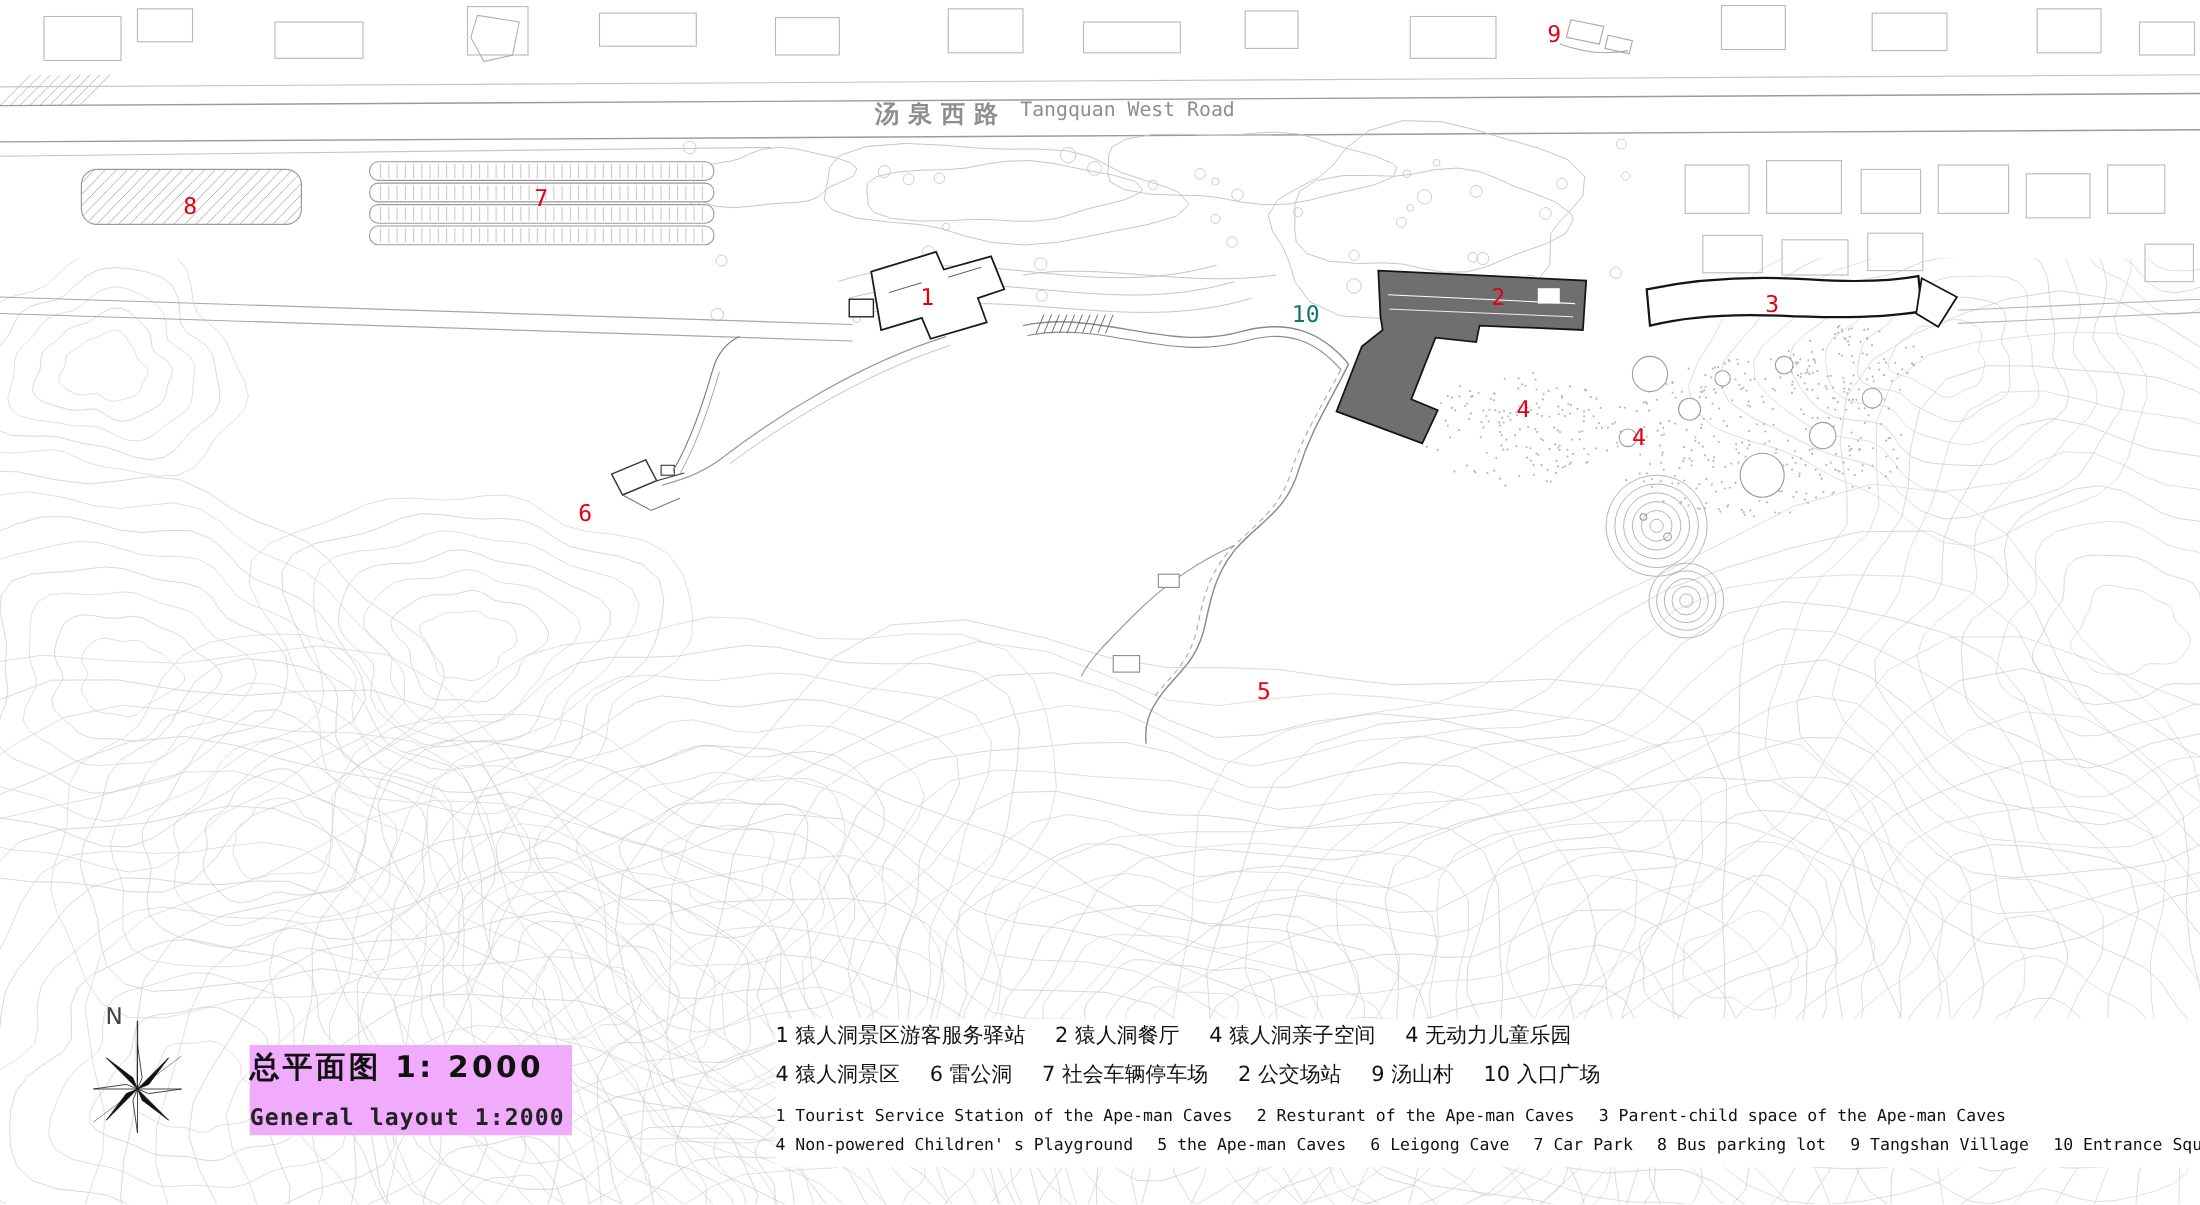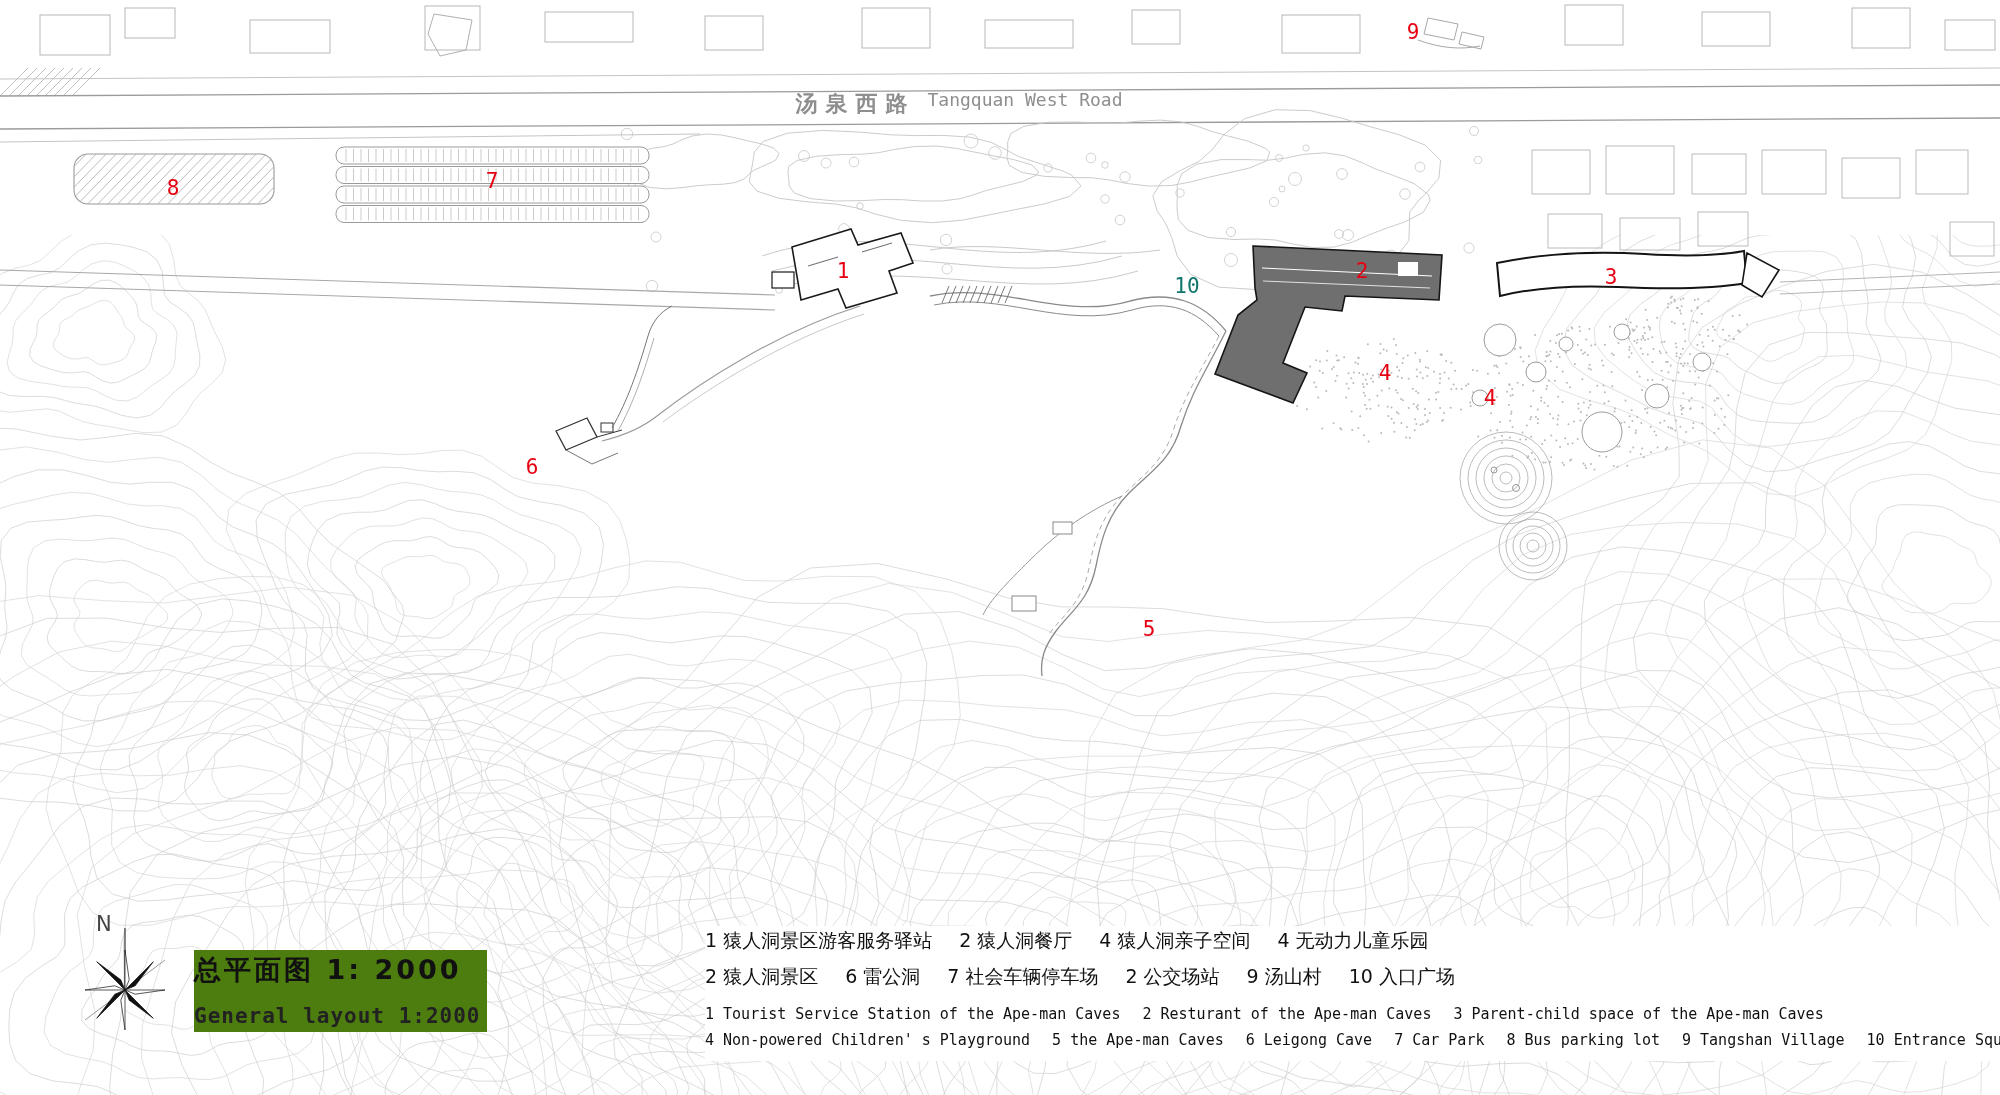--- a/index.html
+++ b/index.html
@@ -8,21 +8,21 @@
   #plan{position:relative;width:2000px;height:1095px;background:#fff}
   #drawing{position:absolute;left:0;top:0}
   .marker{position:absolute;transform:translate(-50%,-50%);
     font-family:"DejaVu Sans Mono",monospace;font-size:21px;line-height:1;
     color:#e60012;z-index:5;white-space:nowrap}
   .road-label{position:absolute;left:959px;top:104px;transform:translate(-50%,-50%);
     display:flex;gap:12px;align-items:flex-start;color:#8e8e8e;white-space:nowrap;z-index:4}
   .road-label .cn{font-size:22px;font-weight:bold;letter-spacing:8px}
   .road-label .en{font-size:18px;font-family:"DejaVu Sans Mono",monospace}
   .north-label{position:absolute;left:96px;top:912px;font-size:21px;color:#444;z-index:4}
-  .titleblock{position:absolute;left:194px;top:950px;z-index:4;background:#4d7c0f;padding:2px 6px 4px 0}
+  .titleblock{position:absolute;left:227px;top:950px;z-index:4;background:#f0abfc;padding:2px 6px 4px 0}
   .title-cn{font-size:27px;font-weight:bold;letter-spacing:3px;color:#111}
   .title-en{font-size:21px;font-weight:bold;letter-spacing:1px;color:#222;margin-top:16px;
     font-family:"DejaVu Sans Mono",monospace}
   .legend{position:absolute;left:705px;top:926px;z-index:4;background:#fff;padding:2px 10px 4px 0}
   .legend-line{white-space:nowrap;color:#111}
   .legend-line.cn{font-size:19px;margin-bottom:10px}
   .legend-line.en{font-size:15px;font-family:"DejaVu Sans Mono",monospace;margin-bottom:8px}
   .legend-line.en.first{margin-top:15px}
   .legend-item{margin-right:27px}
   .legend-line.en .legend-item{margin-right:22px}
@@ -1170,18 +1170,18 @@
 
   <div class="north-label">N</div>
 
   <div class="titleblock">
     <div class="title-cn">总平面图 1: 2000</div>
     <div class="title-en">General layout 1:2000</div>
   </div>
 
   <div class="legend">
     <div class="legend-line cn"><span class="legend-item">1 猿人洞景区游客服务驿站</span><span class="legend-item">2 猿人洞餐厅</span><span class="legend-item">4 猿人洞亲子空间</span><span class="legend-item">4 无动力儿童乐园</span></div>
-    <div class="legend-line cn"><span class="legend-item">2 猿人洞景区</span><span class="legend-item">6 雷公洞</span><span class="legend-item">7 社会车辆停车场</span><span class="legend-item">2 公交场站</span><span class="legend-item">9 汤山村</span><span class="legend-item">10 入口广场</span></div>
+    <div class="legend-line cn"><span class="legend-item">4 猿人洞景区</span><span class="legend-item">6 雷公洞</span><span class="legend-item">7 社会车辆停车场</span><span class="legend-item">2 公交场站</span><span class="legend-item">9 汤山村</span><span class="legend-item">10 入口广场</span></div>
     <div class="legend-line en first"><span class="legend-item">1 Tourist Service Station of the Ape-man Caves</span><span class="legend-item">2 Resturant of the Ape-man Caves</span><span class="legend-item">3 Parent-child space of the Ape-man Caves</span></div>
     <div class="legend-line en"><span class="legend-item">4 Non-powered Children' s Playground</span><span class="legend-item">5 the Ape-man Caves</span><span class="legend-item">6 Leigong Cave</span><span class="legend-item">7 Car Park</span><span class="legend-item">8 Bus parking lot</span><span class="legend-item">9 Tangshan Village</span><span class="legend-item">10 Entrance Square</span></div>
   </div>
 
 </div>
 
 </body></html>

